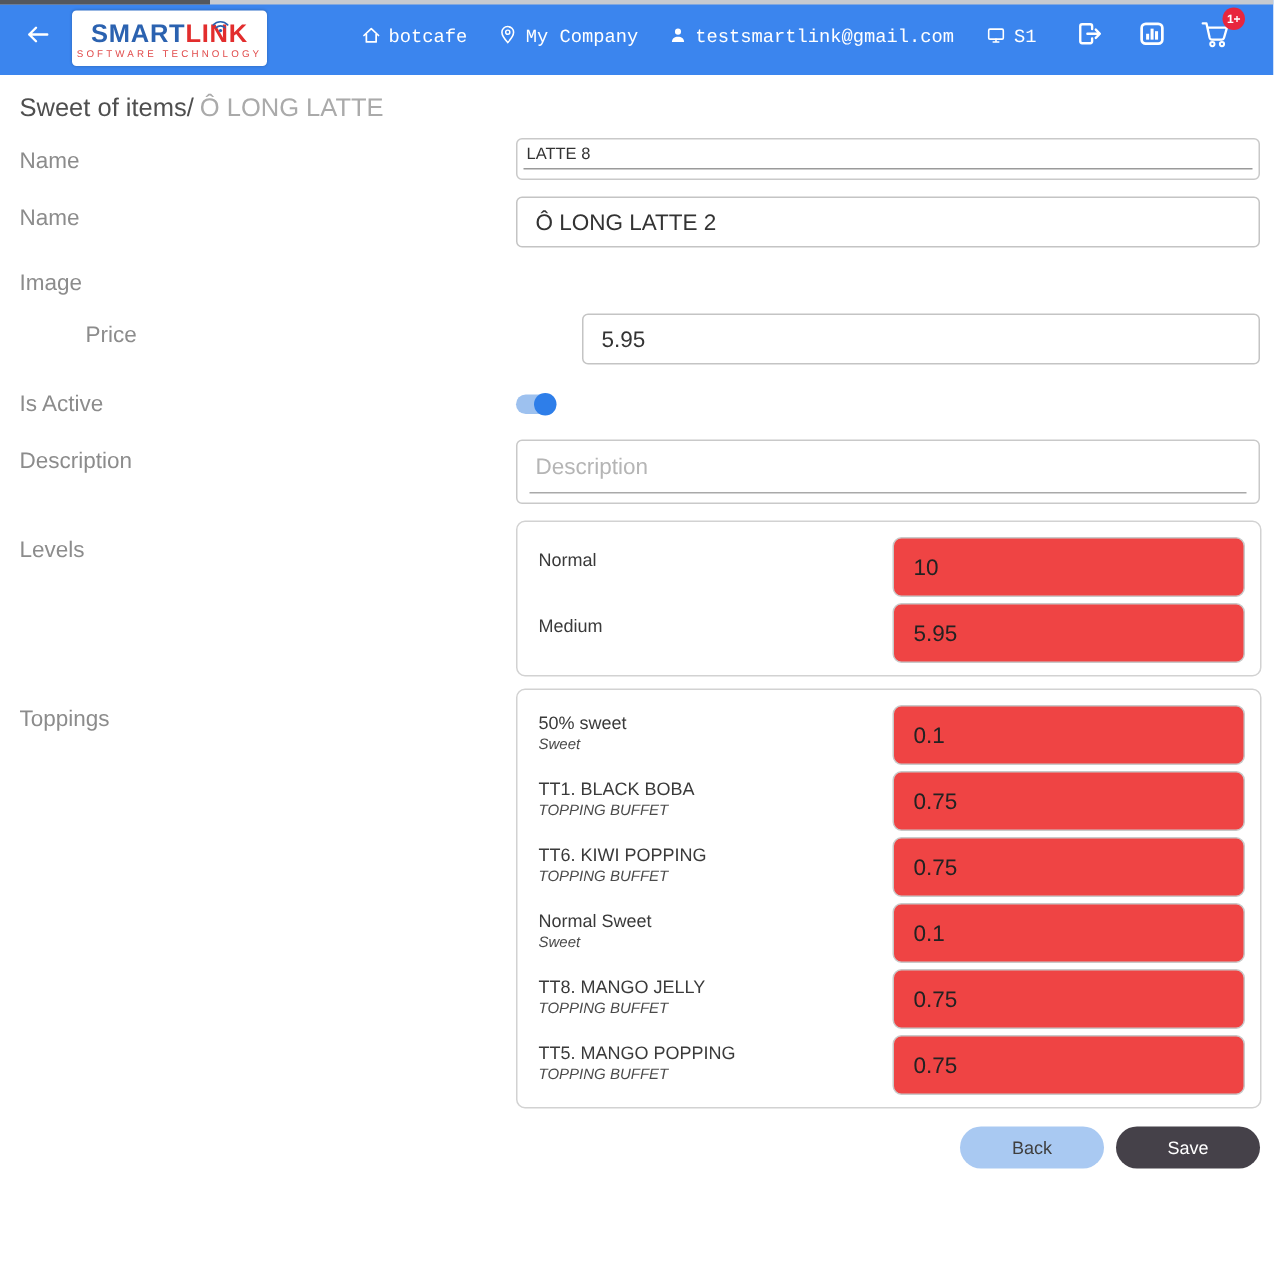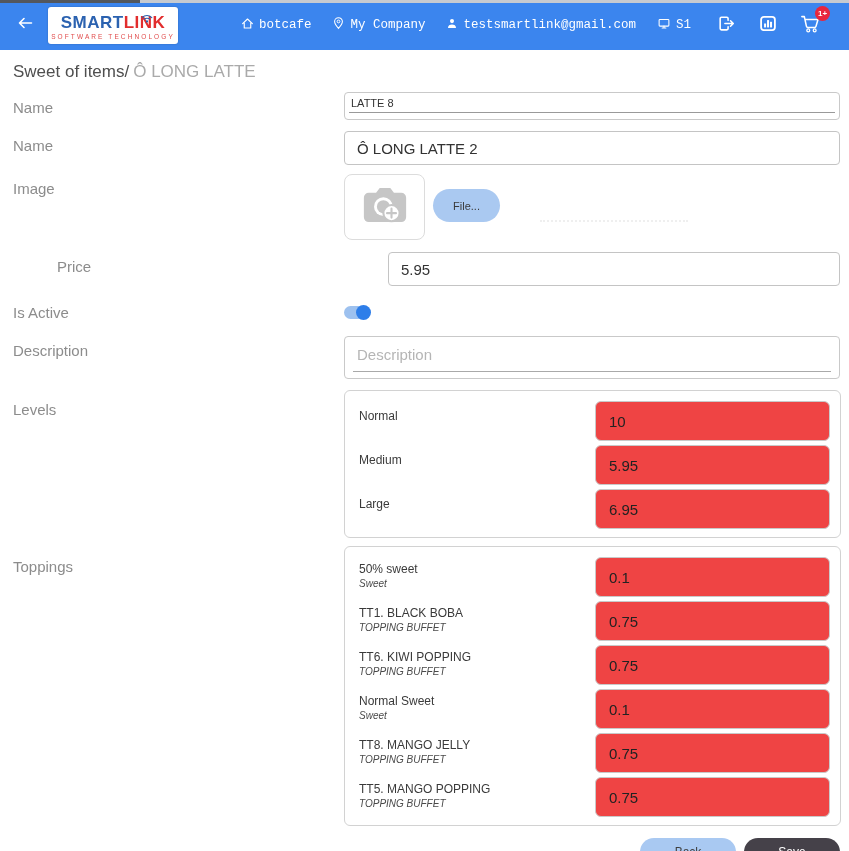--- a/index.html
+++ b/index.html
@@ -244,35 +244,20 @@
 
   <div class="row mb-n">
     <div class="row-label">Name</div>
     <div class="row-field">
       <input type="text" class="text-input" value="Ô LONG LATTE 2" style="">
     </div>
   </div>
 
   <div class="row mb-i">
     <div class="row-label">Image</div>
-    <div class="row-field image-field">
-      <div class="image-box">
-        <span>
-          <svg width="52" height="44" viewBox="0 0 64 54">
-            <path d="M12 12 H21 L25.5 6 H38.5 L43 12 H52 A6 6 0 0 1 58 18 V42 A6 6 0 0 1 52 48 H12 A6 6 0 0 1 6 42 V18 A6 6 0 0 1 12 12 Z" fill="#c6c6c6"></path>
-            <circle cx="30" cy="29" r="11.5" fill="#ffffff"></circle>
-            <circle cx="30" cy="29" r="8" fill="#c6c6c6"></circle>
-            <circle cx="40" cy="37" r="10" fill="#ffffff" stroke="#c6c6c6" stroke-width="2.6"></circle>
-            <path d="M40 31.5 V42.5 M34.5 37 H45.5" stroke="#c6c6c6" stroke-width="2.6" stroke-linecap="round"></path>
-          </svg>
-        </span>
-      </div>
-      <button class="file-btn">File...</button>
-      <div class="faint-artifact"></div>
-    </div>
   </div>
 
   <div class="row mb-p">
     <div class="row-label">Price</div>
     <div class="row-field">
       <input type="text" class="text-input" style="height: 30px;" value="5.95">
     </div>
   </div>
 
   <div class="row mb-a">
@@ -303,26 +288,20 @@
               <div class="prl-name">Normal</div>
             </div>
           <input type="text" class="panel-input" value="10" style="">
         </div>
         <div class="panel-row">
           <div class="panel-row-label lvl-label">
               <div class="prl-name">Medium</div>
             </div>
           <input type="text" class="panel-input" value="5.95" style="">
         </div>
-        <div class="panel-row">
-          <div class="panel-row-label lvl-label">
-              <div class="prl-name">Large</div>
-            </div>
-          <input type="text" class="panel-input" value="6.95" style="">
-        </div>
       </div>
     </div>
   </div>
 
   <div class="row mb-t">
     <div class="row-label" style="padding-top:12px;">Toppings</div>
     <div class="row-field">
       <div class="panel">
         <div class="panel-row">
           <div class="panel-row-label">

